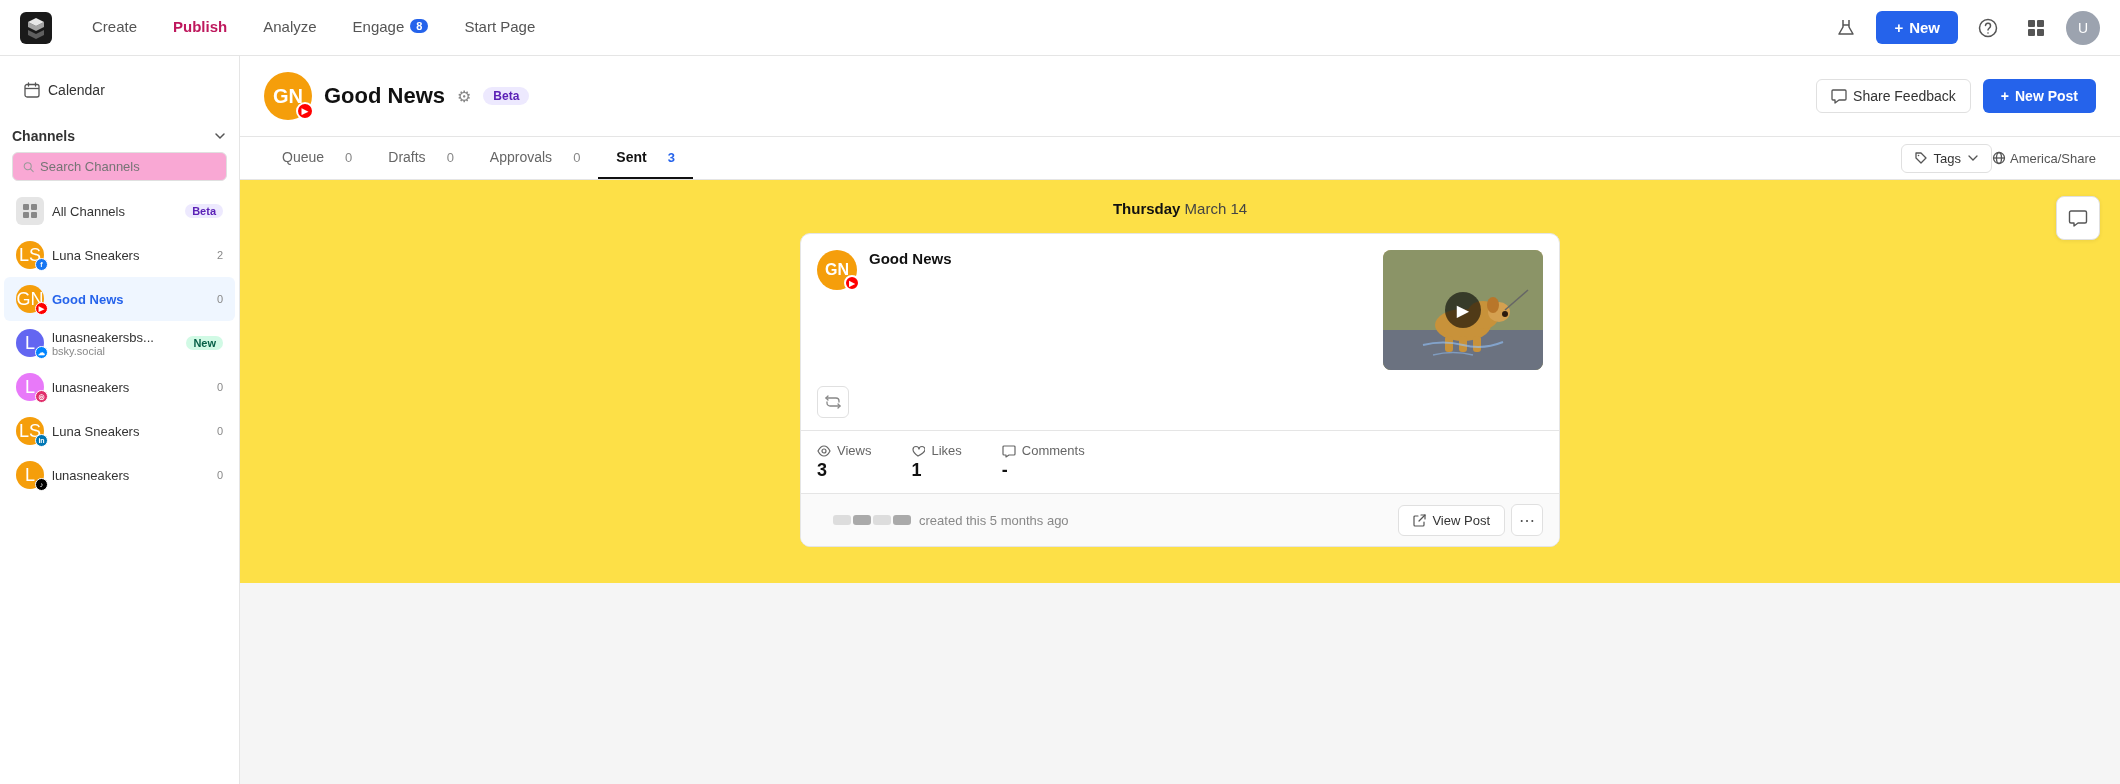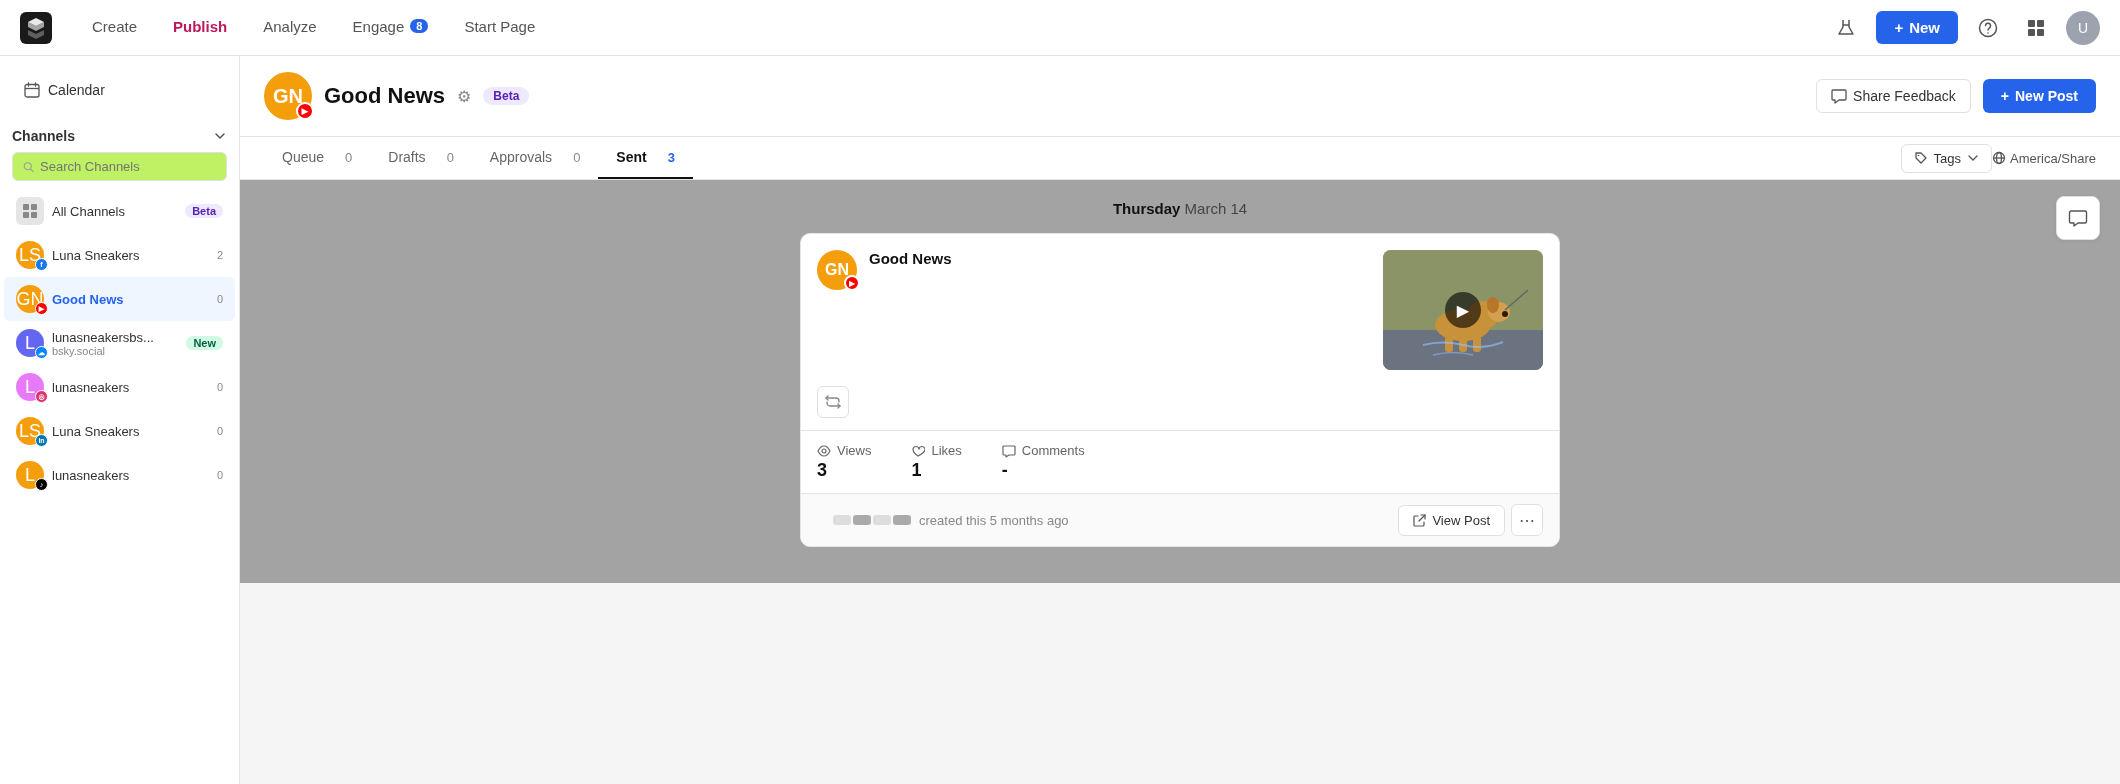--- a/index.html
+++ b/index.html
@@ -50,21 +50,21 @@
     }
     .sidebar-section { padding: 16px 12px 8px; }
     .sidebar-calendar { display: flex; align-items: center; gap: 8px; padding: 10px 12px; font-size: 14px; color: #333; cursor: pointer; }
     .channels-header {
       display: flex; align-items: center; justify-content: space-between;
       padding: 12px 12px 8px; font-size: 14px; font-weight: 600; color: #333; cursor: pointer;
     }
     .search-box {
       margin: 0 12px 8px; display: flex; align-items: center; gap: 6px;
       border: 1px solid #e0e0e0; border-radius: 6px; padding: 6px 10px;
-      background: #bef264;
+      background: #f9a8d4;
     }
     .search-box input {
       border: none; background: none; outline: none; font-size: 13px; color: #555; flex: 1;
     }
     .channel-item {
       display: flex; align-items: center; padding: 8px 12px; cursor: pointer; gap: 8px;
       font-size: 14px; color: #333; border-radius: 6px; margin: 0 4px;
     }
     .channel-item.active { background: #eff6ff; }
     .channel-avatar {
@@ -145,21 +145,21 @@
     .tab-count.active-count { color: #2563eb; font-weight: 700; }
     .tabs-spacer { flex: 1; }
     .tags-btn {
       display: flex; align-items: center; gap: 6px; border: 1px solid #e0e0e0;
       background: #fff; border-radius: 6px; padding: 6px 12px; font-size: 13px;
       cursor: pointer; color: #333;
     }
     .timezone-display { font-size: 13px; color: #555; display: flex; align-items: center; gap: 4px; }
 
     
-    .feed { flex: 1; overflow-y: auto; padding: 20px 24px; background: #a3a3a3; }
+    .feed { flex: 1; overflow-y: auto; padding: 20px 24px; background: #fde047; }
     .date-header { text-align: center; margin-bottom: 16px; font-size: 15px; color: #444; }
     .date-header strong { font-weight: 700; color: #111; }
 
     
     .post-card {
       background: #fff; border-radius: 10px; border: 1px solid #e5e5e5;
       max-width: 760px; margin: 0 auto 16px; overflow: hidden;
     }
     .post-card-inner { display: flex; padding: 16px; gap: 12px; }
     .post-avatar {

